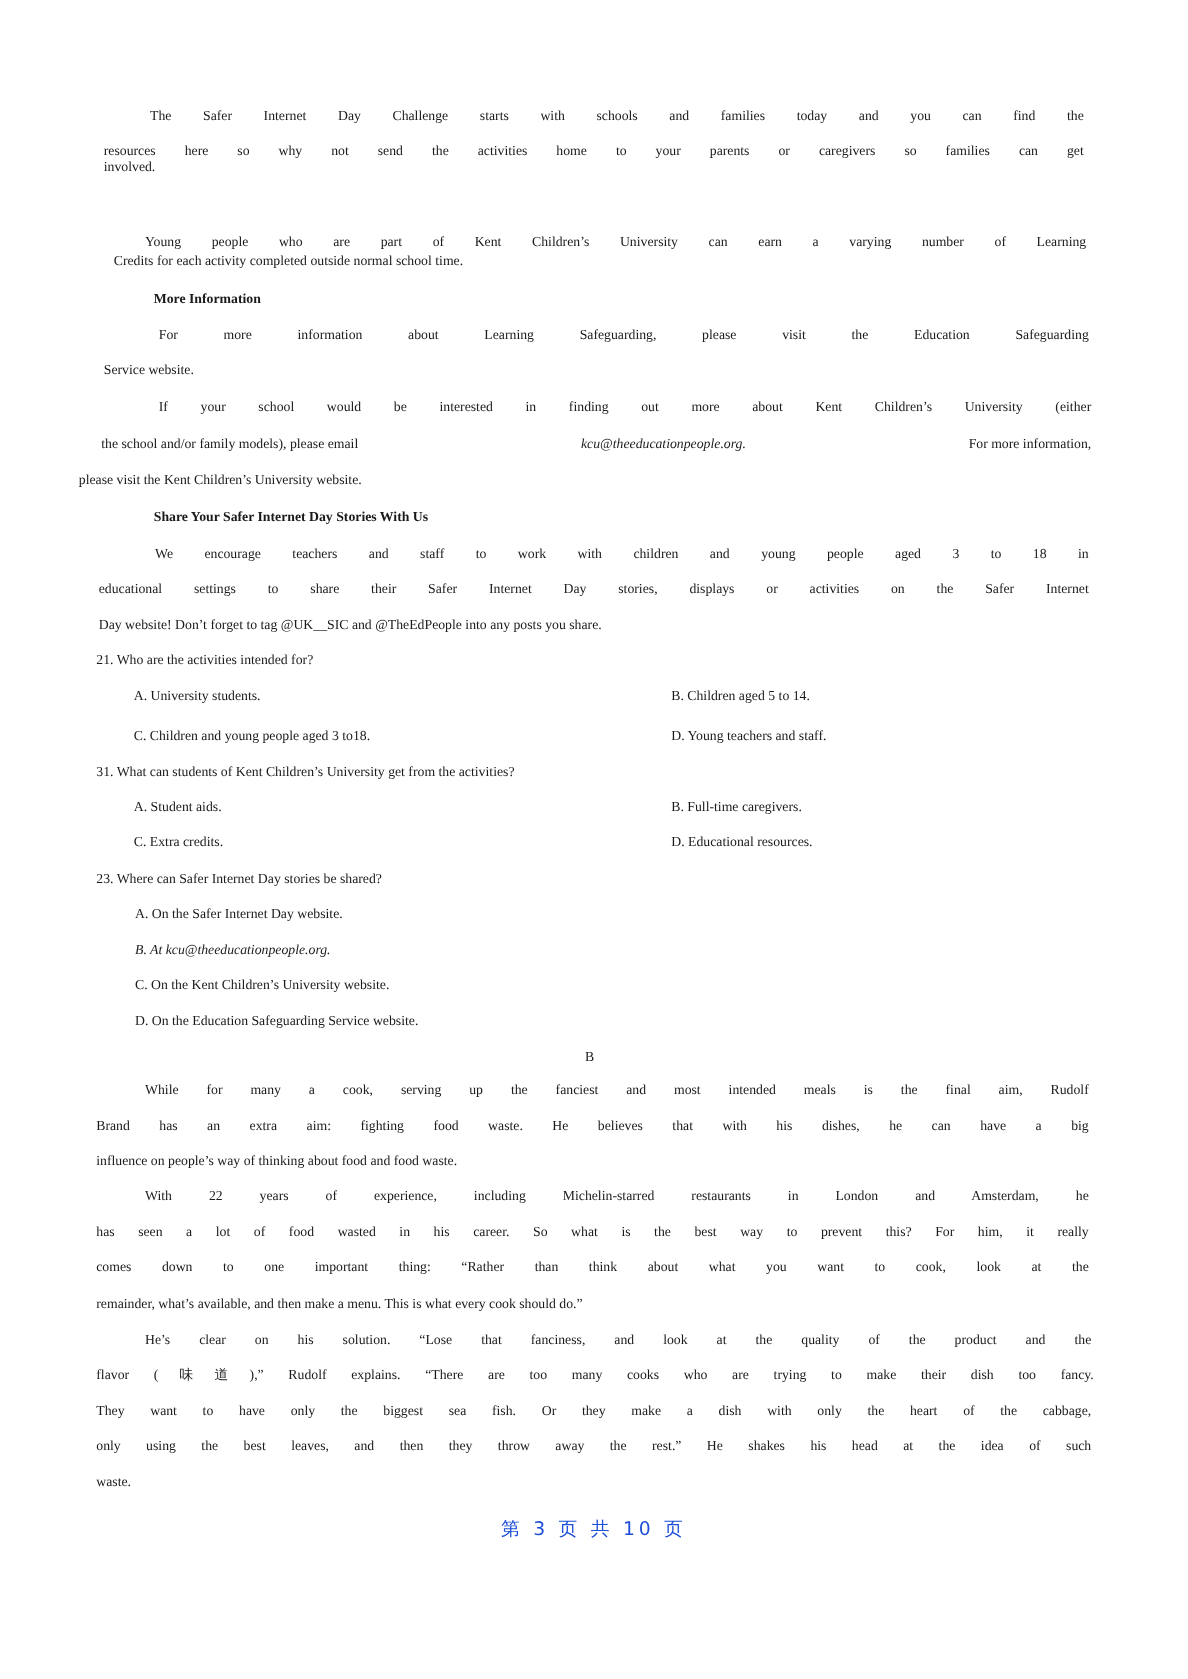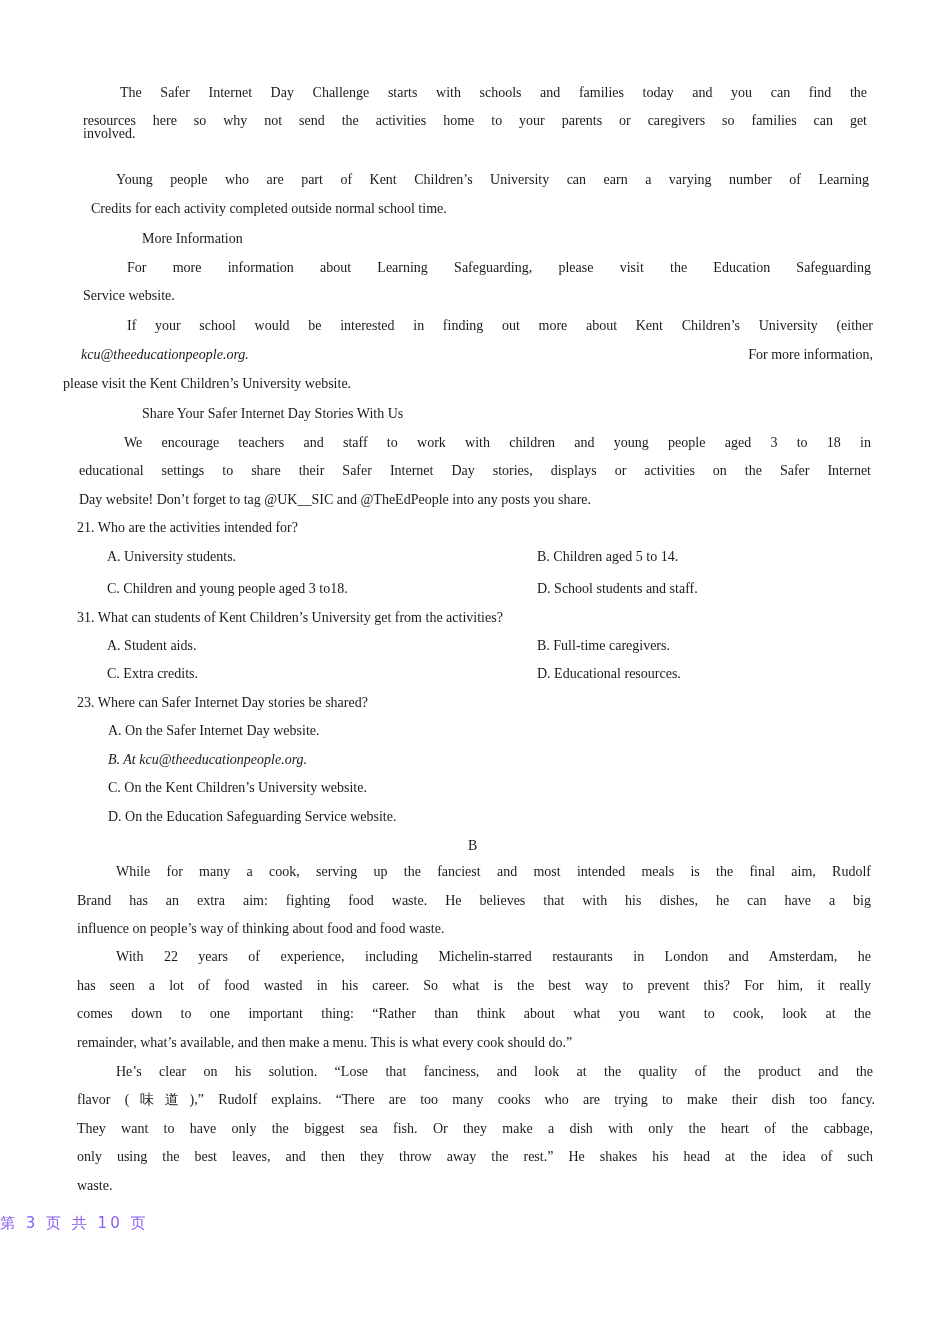--- a/index.html
+++ b/index.html
@@ -1,57 +1,58 @@
 <!DOCTYPE html>
 <html><head>
   <meta charset="utf-8">
   <style>
     html, body { margin: 0; padding: 0; background: #ffffff; }
     body { width: 950px; height: 1343px; position: relative; overflow: hidden;
            font-family: "Liberation Serif", "DejaVu Serif", serif; color: #1a1a1a; }
-    .line { position: absolute; white-space: nowrap; font-size: 14px; line-height: 20px; }
+    .line { position: absolute; white-space: nowrap; font-size: 11px; line-height: 20px; }
     .just { text-align: justify; text-align-last: justify; }
-    .bold { font-weight: normal; margin-left: 19px; }
+    .bold { font-weight: bold; }
     .ital { font-style: italic; }
-    .footer { position: absolute; left: 0; width: 950px; top: 1214px;
-              font-family: "DejaVu Sans", sans-serif; font-size: 15px; color: #8b5cf6; letter-spacing: 3px; }
+    .footer { position: absolute; left: 0; width: 950px; text-align: center; top: 1214px;
+              font-family: "DejaVu Sans", sans-serif; font-size: 15px; color: #1d4ed8; letter-spacing: 3px; }
   </style>
 </head>
 <body>
 
 <div class="line just" style="left:120px;top:83px;width:747px">The Safer Internet Day Challenge starts with schools and families today and you can find the</div>
 <div class="line just" style="left:83px;top:111px;width:784px">resources here so why not send the activities home to your parents or caregivers so families can get</div>
 <div class="line" style="left:83px;top:124px">involved.</div>
 
-<div class="line just" style="left:116px;top:170px;width:753px">Young people who are part of Kent Children’s University can earn a varying number of Learning</div>
+<div class="line just" style="left:116px;top:184px;width:753px">Young people who are part of Kent Children’s University can earn a varying number of Learning</div>
 <div class="line" style="left:91px;top:199px">Credits for each activity completed outside normal school time.</div>
 
 <div class="line bold" style="left:123px;top:229px">More Information</div>
 
 <div class="line just" style="left:127px;top:258px;width:744px">For more information about Learning Safeguarding, please visit the Education Safeguarding</div>
 <div class="line" style="left:83px;top:286px">Service website.</div>
 
 <div class="line just" style="left:127px;top:316px;width:746px">If your school would be interested in finding out more about Kent Children’s University (either</div>
 <div class="line" style="left:81px;top:345px;width:792px;display:flex;justify-content:space-between">
+  <span style="white-space:pre">the school and/or family models), please email </span>
   <span class="ital">kcu@theeducationpeople.org.</span>
   <span style="white-space:pre"> For more information,</span>
 </div>
 <div class="line" style="left:63px;top:374px">please visit the Kent Children’s University website.</div>
 
 <div class="line bold" style="left:123px;top:404px">Share Your Safer Internet Day Stories With Us</div>
 
 <div class="line just" style="left:124px;top:433px;width:747px">We encourage teachers and staff to work with children and young people aged 3 to 18 in</div>
 <div class="line just" style="left:79px;top:461px;width:792px">educational settings to share their Safer Internet Day stories, displays or activities on the Safer Internet</div>
 <div class="line" style="left:79px;top:490px">Day website! Don’t forget to tag @UK__SIC and @TheEdPeople into any posts you share.</div>
 
 <div class="line" style="left:77px;top:518px">21. Who are the activities intended for?</div>
 <div class="line" style="left:107px;top:547px">A. University students.</div>
 <div class="line" style="left:537px;top:547px">B. Children aged 5 to 14.</div>
 <div class="line" style="left:107px;top:579px">C. Children and young people aged 3 to18.</div>
-<div class="line" style="left:537px;top:579px">D. School students and staff.</div>
+<div class="line" style="left:537px;top:579px">D. Young teachers and staff.</div>
 
 <div class="line" style="left:77px;top:608px">31. What can students of Kent Children’s University get from the activities?</div>
 <div class="line" style="left:107px;top:636px">A. Student aids.</div>
 <div class="line" style="left:537px;top:636px">B. Full-time caregivers.</div>
 <div class="line" style="left:107px;top:664px">C. Extra credits.</div>
 <div class="line" style="left:537px;top:664px">D. Educational resources.</div>
 
 <div class="line" style="left:77px;top:693px">23. Where can Safer Internet Day stories be shared?</div>
 <div class="line" style="left:108px;top:721px">A. On the Safer Internet Day website.</div>
 <div class="line ital" style="left:108px;top:750px">B. At kcu@theeducationpeople.org.</div>

